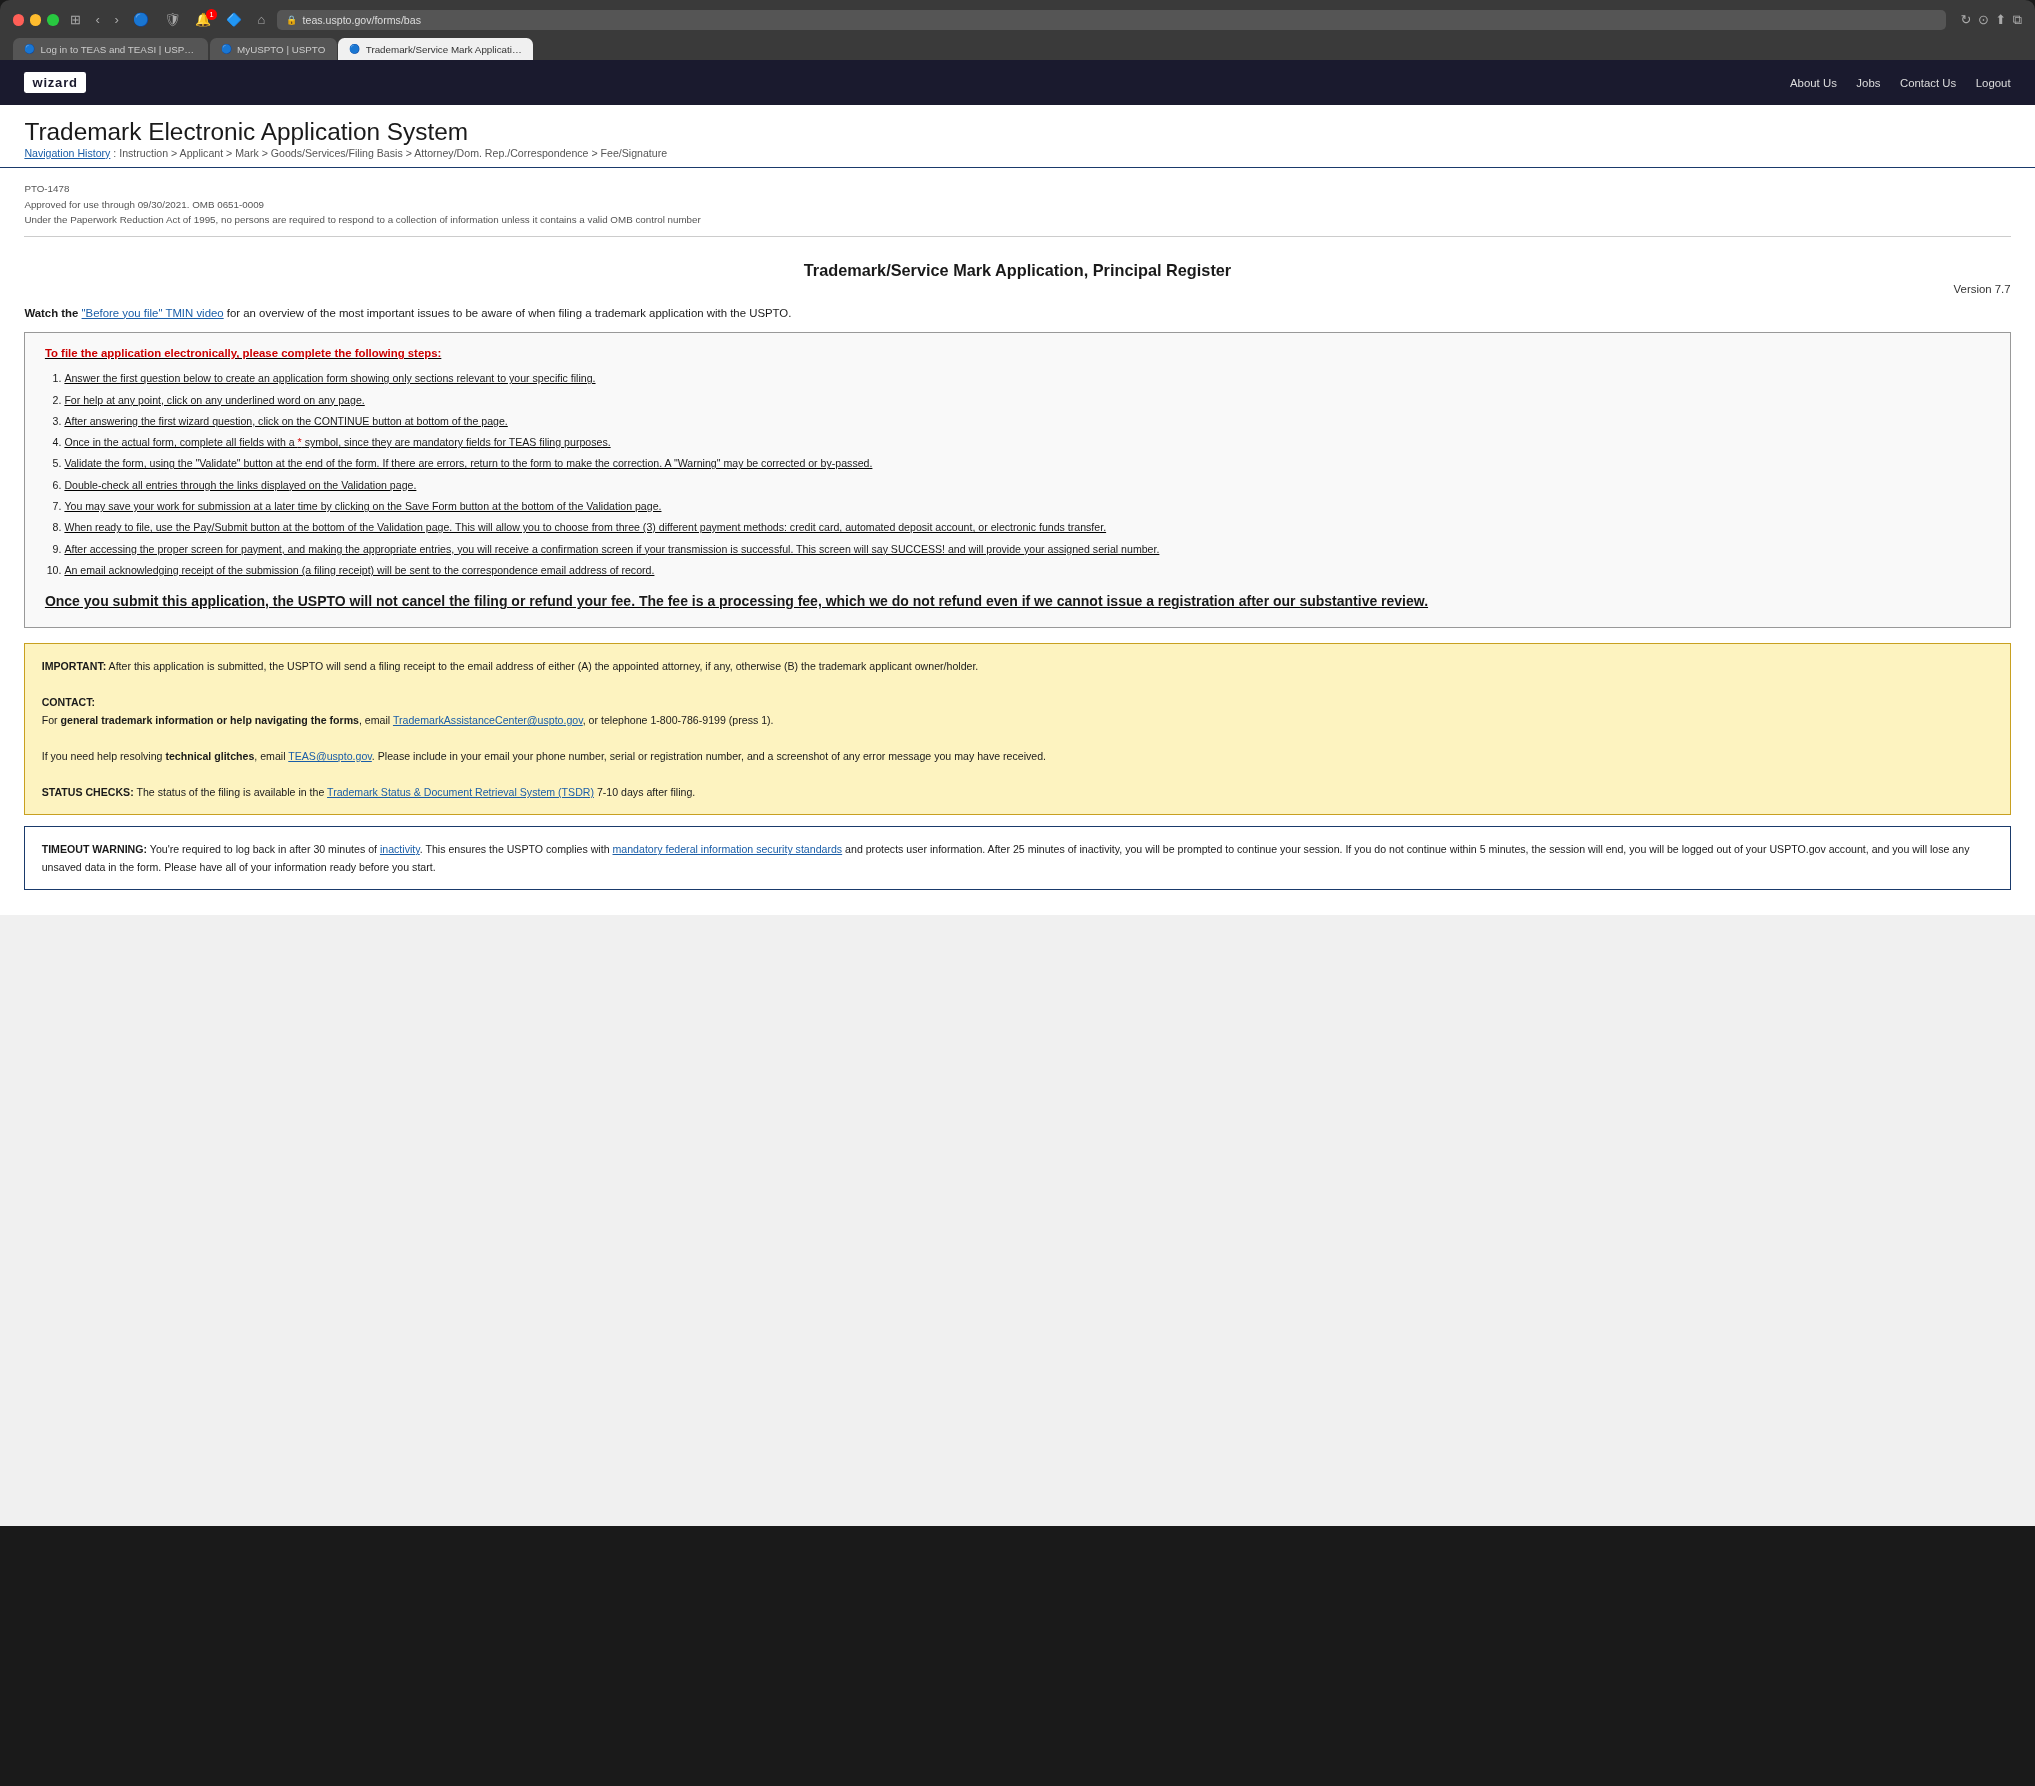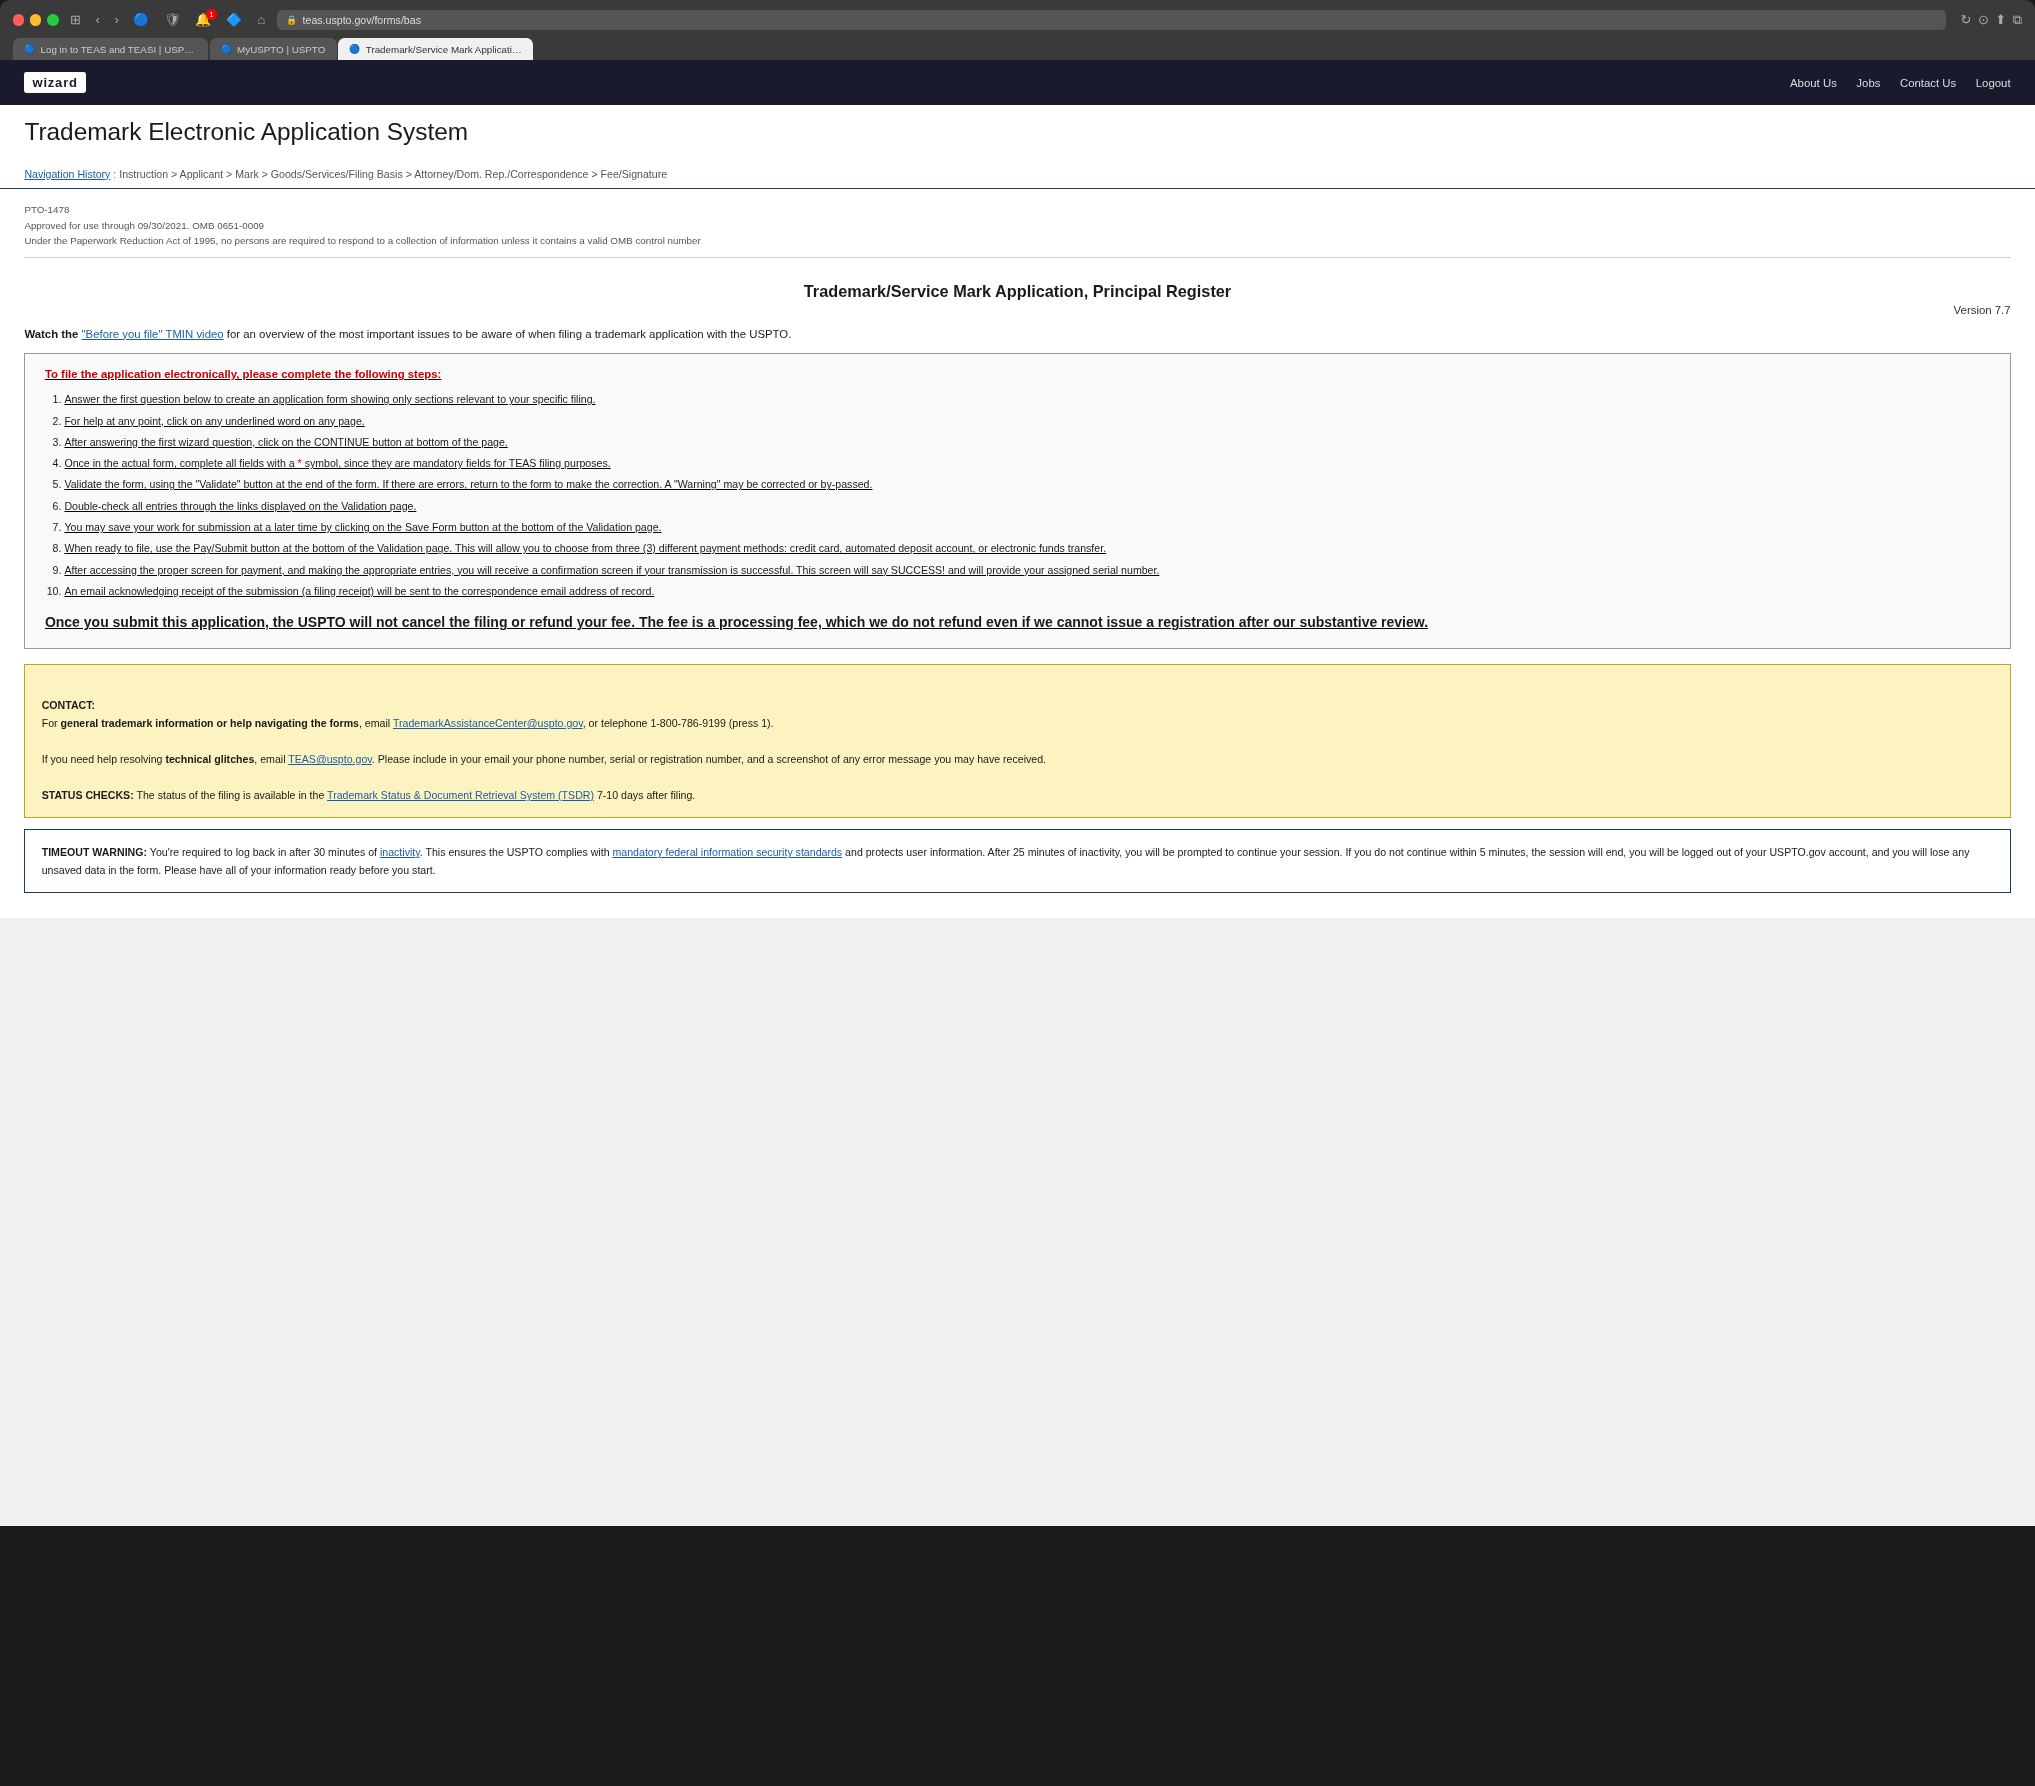--- a/index.html
+++ b/index.html
@@ -118,21 +118,21 @@
     
     .page-header {
       background: white;
       padding: 13px 24.4px 8.1px;
       border-bottom: 1.6px solid #1a3a6b;
     }
     .page-title {
       font-size: 24.4px;
       font-weight: normal;
       color: #1a1a1a;
-      margin-bottom: 22px;
+      margin-bottom: 1px;
     }
     .breadcrumb {
       font-size: 10.6px;
       color: #555;
     }
     .breadcrumb a {
       color: #1a5ea8;
       text-decoration: underline;
     }
 
@@ -338,20 +338,24 @@
         <li>Double-check all entries through the links displayed on the Validation page.</li>
         <li>You may save your work for submission at a later time by clicking on the Save Form button at the bottom of the Validation page.</li>
         <li>When ready to file, use the Pay/Submit button at the bottom of the Validation page. This will allow you to choose from three (3) different payment methods: credit card, automated deposit account, or electronic funds transfer.</li>
         <li>After accessing the proper screen for payment, and making the appropriate entries, you will receive a confirmation screen if your transmission is successful. This screen will say SUCCESS! and will provide your assigned serial number.</li>
         <li>An email acknowledging receipt of the submission (a filing receipt) will be sent to the correspondence email address of record.</li>
       </ol>
       <p class="instructions-warning">Once you submit this application, the USPTO will not cancel the filing or refund your fee. The fee is a processing fee, which we do not refund even if we cannot issue a registration after our substantive review.</p>
     </div>
 
     <div class="important-box">
+      <p>
+        <span class="label-bold">IMPORTANT:</span>
+        <span>After this application is submitted, the USPTO will send a filing receipt to the email address of either (A) the appointed attorney, if any, otherwise (B) the trademark applicant owner/holder.</span>
+      </p>
       <br>
       <p>
         <span class="label-bold">CONTACT:</span>
       </p>
       <p>
         <span>For </span><strong>general trademark information or help navigating the forms</strong><span>, email </span><a href="#">TrademarkAssistanceCenter@uspto.gov</a><span>, or telephone 1-800-786-9199 (press 1).</span>
       </p>
       <br>
       <p>
         <span>If you need help resolving </span><strong>technical glitches</strong><span>, email </span><a href="#">TEAS@uspto.gov</a><span>. Please include in your email your phone number, serial or registration number, and a screenshot of any error message you may have received.</span>

